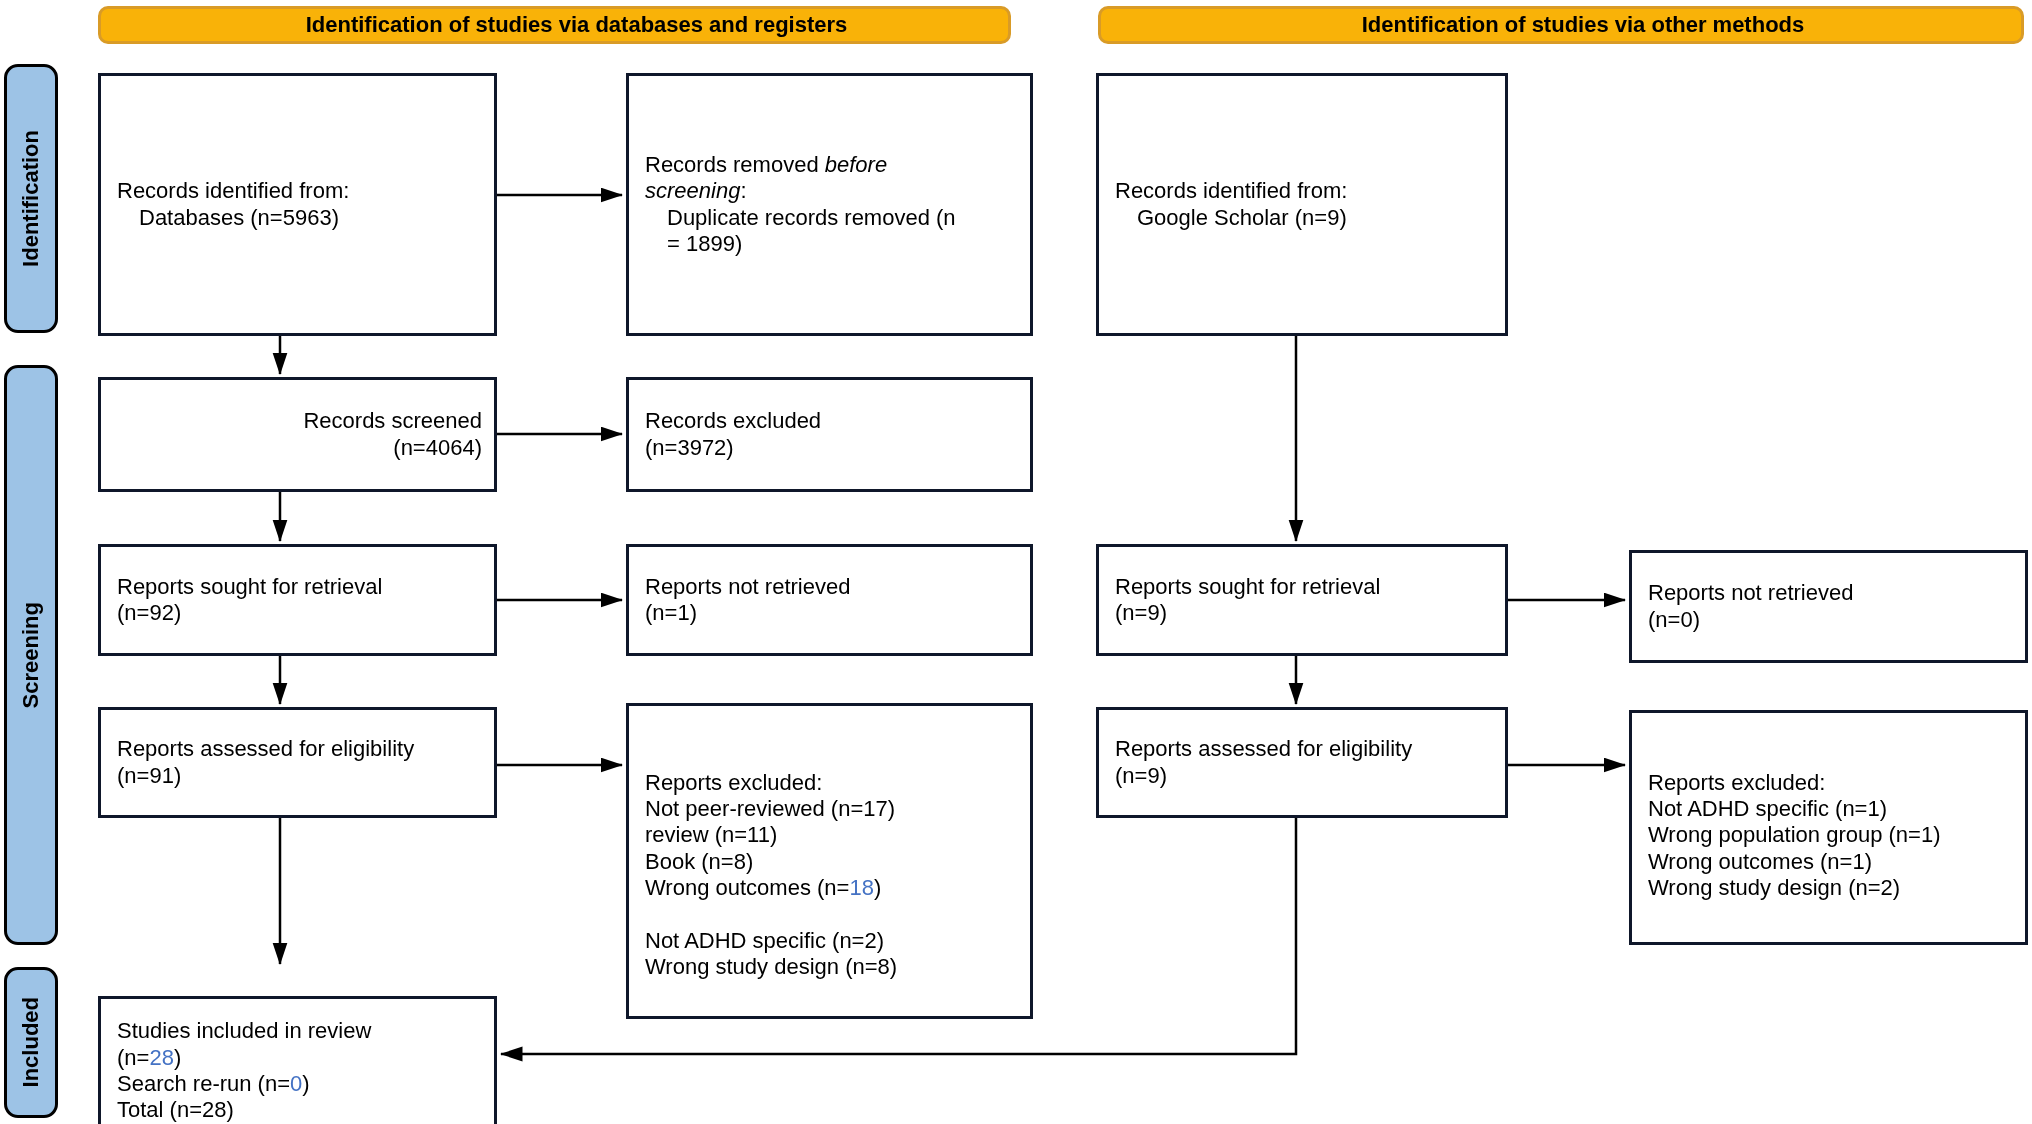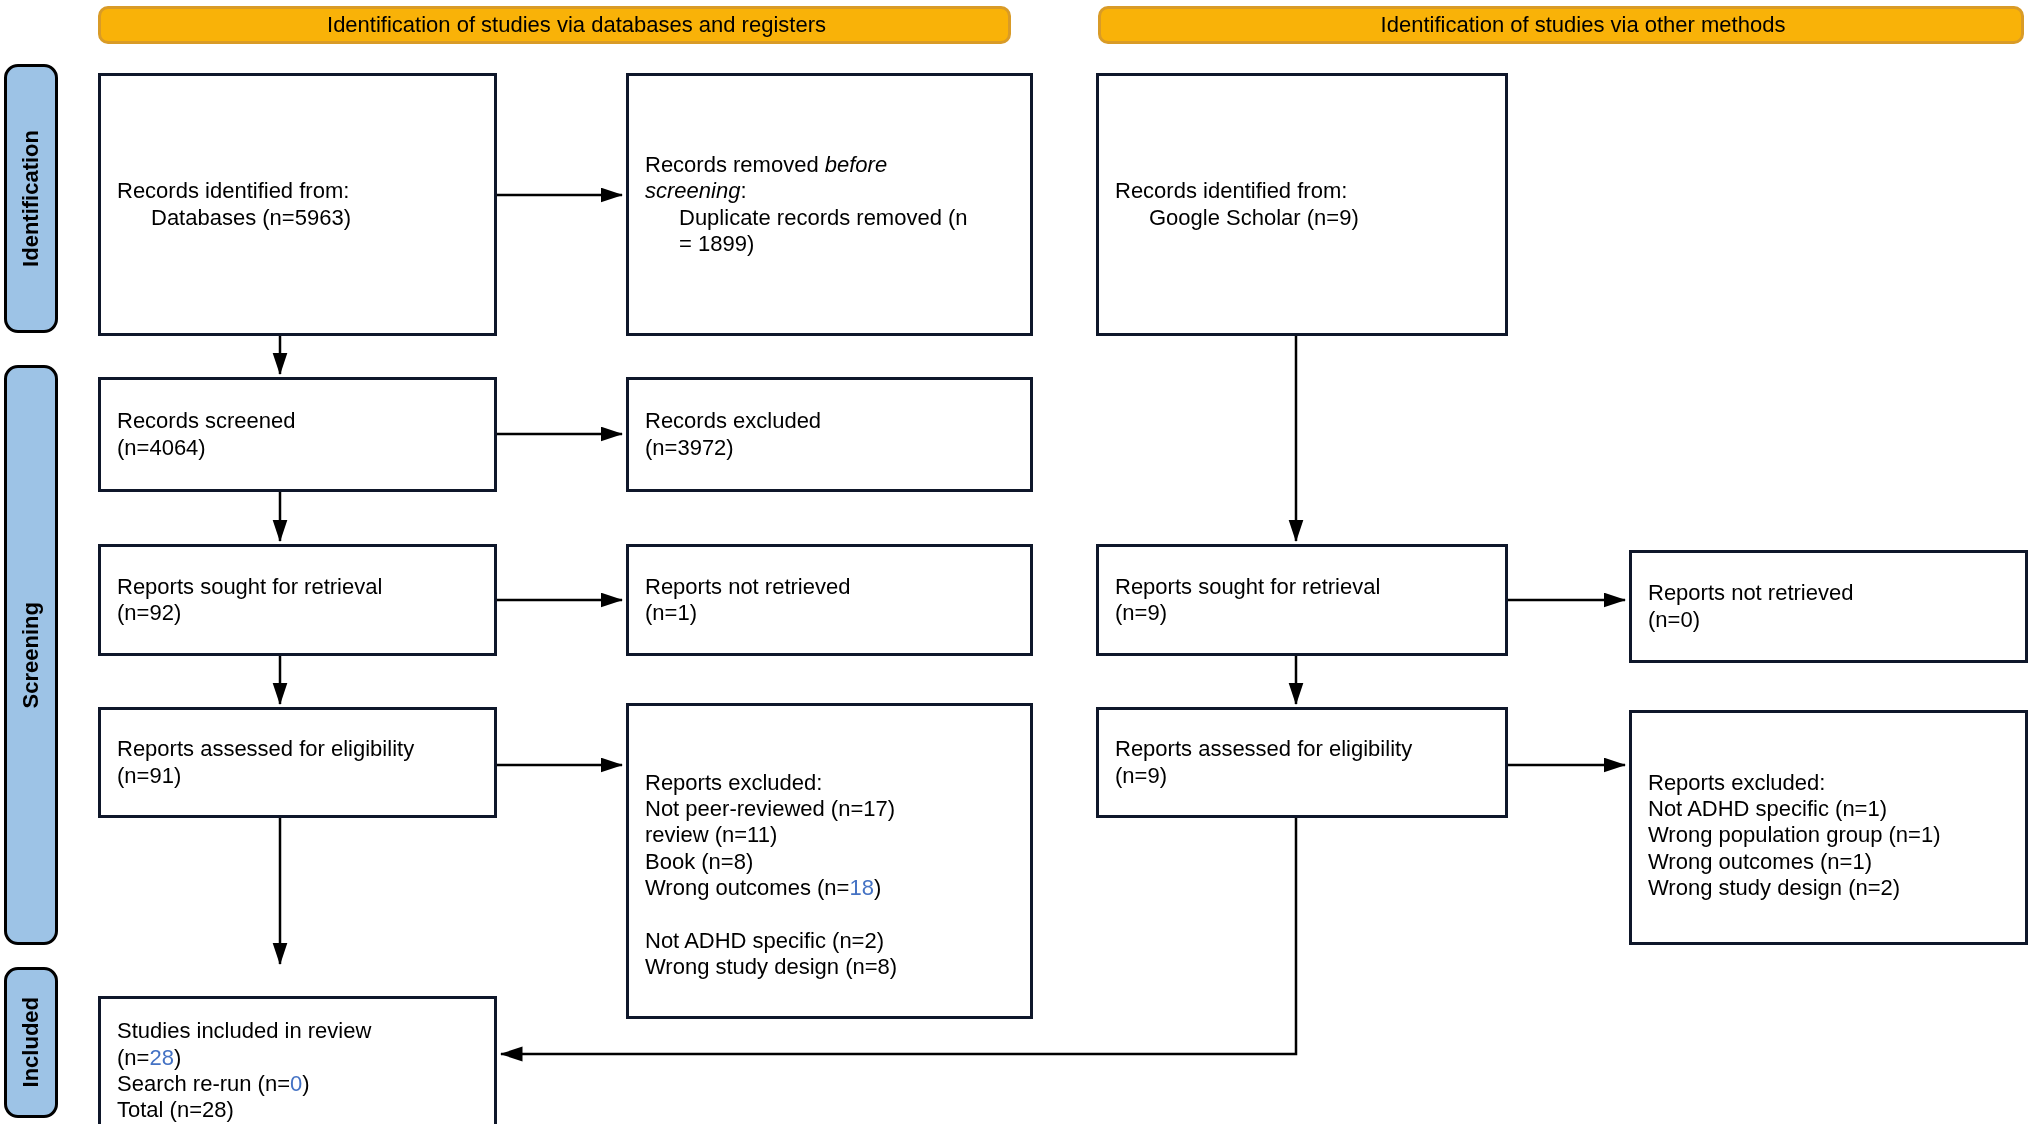--- a/index.html
+++ b/index.html
@@ -20,21 +20,21 @@
   }
   .header {
     position: absolute;
     background: var(--header-fill);
     border: 3px solid var(--header-border);
     border-radius: 10px;
     display: flex;
     align-items: center;
     justify-content: center;
     font-size: 22px;
-    font-weight: normal;
+    font-weight: bold;
     box-sizing: border-box;
     padding-left: 44px;
   }
   .side {
     position: absolute;
     background: var(--sidebar-fill);
     border: 3px solid #000;
     border-radius: 14px;
     display: flex;
     align-items: center;
@@ -54,21 +54,21 @@
     border: 3px solid #0f172a;
     box-sizing: border-box;
     display: flex;
     flex-direction: column;
     justify-content: center;
     padding: 10px 12px 10px 16px;
     font-size: 22px;
     line-height: 1.2;
   }
   .box.top { justify-content: center; }
-  .indent { margin-left: 34px; }
+  .indent { margin-left: 22px; }
   .num-blue { color: var(--accent-blue); }
   .blank { height: 26px; }
   svg.arrows {
     position: absolute;
     left: 0; top: 0;
     pointer-events: none;
   }
 </style>
 </head>
 <body>
@@ -97,21 +97,21 @@
     <div class="indent">Databases (n=5963)</div>
   </div>
 
   <div class="box" style="left:626px; top:73px; width:407px; height:263px;">
     <div><span>Records removed </span><i>before</i></div>
     <div><i>screening</i><span>:</span></div>
     <div class="indent">Duplicate records removed (n</div>
     <div class="indent">= 1899)</div>
   </div>
 
-  <div class="box" style="left:98px; top:377px; width:399px; height:115px;">
+  <div class="box" style="left:98px; top:377px; width:399px; height:115px;text-align:right;">
     <div>Records screened</div>
     <div>(n=4064)</div>
   </div>
 
   <div class="box" style="left:626px; top:377px; width:407px; height:115px;">
     <div>Records excluded</div>
     <div>(n=3972)</div>
   </div>
 
   <div class="box" style="left:98px; top:544px; width:399px; height:112px;">

